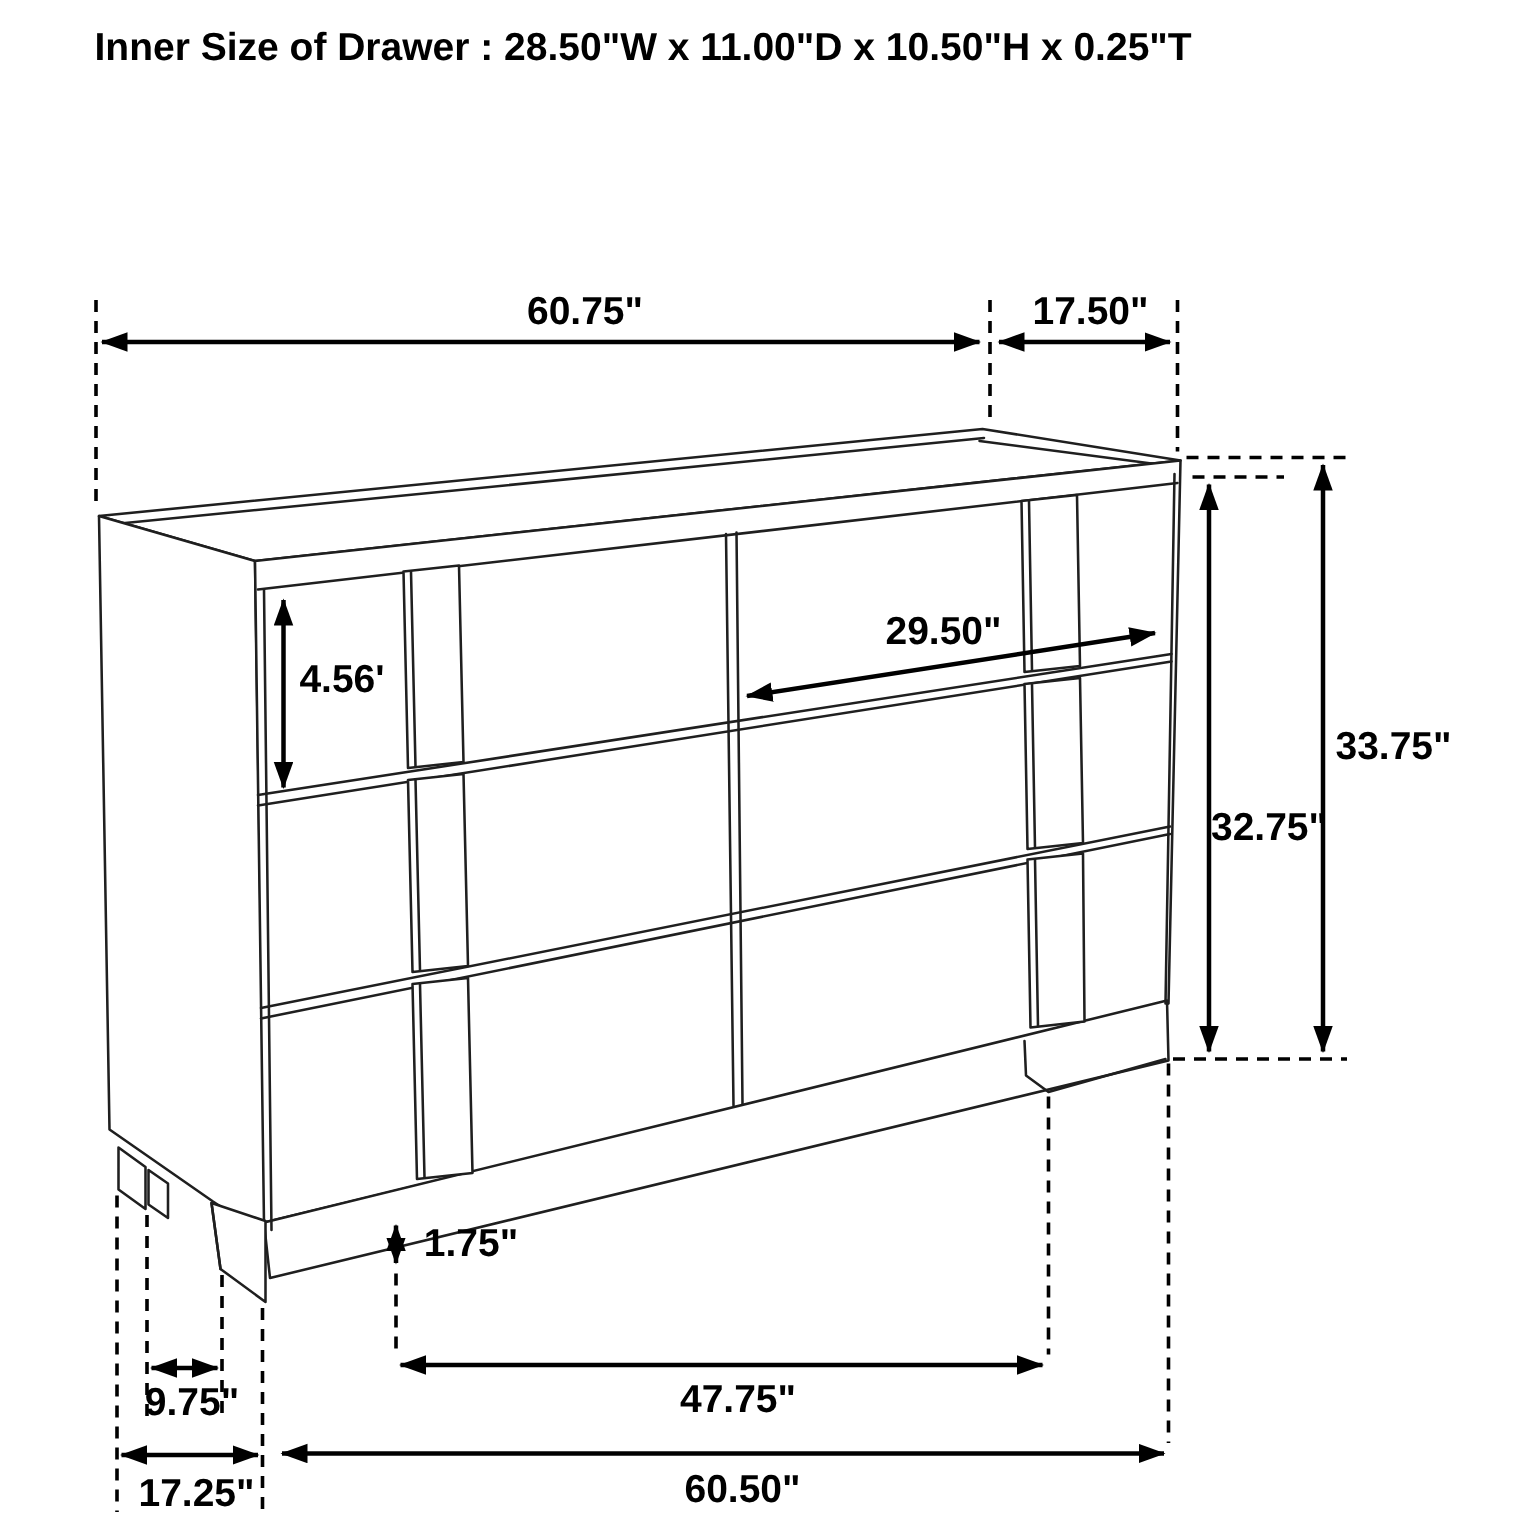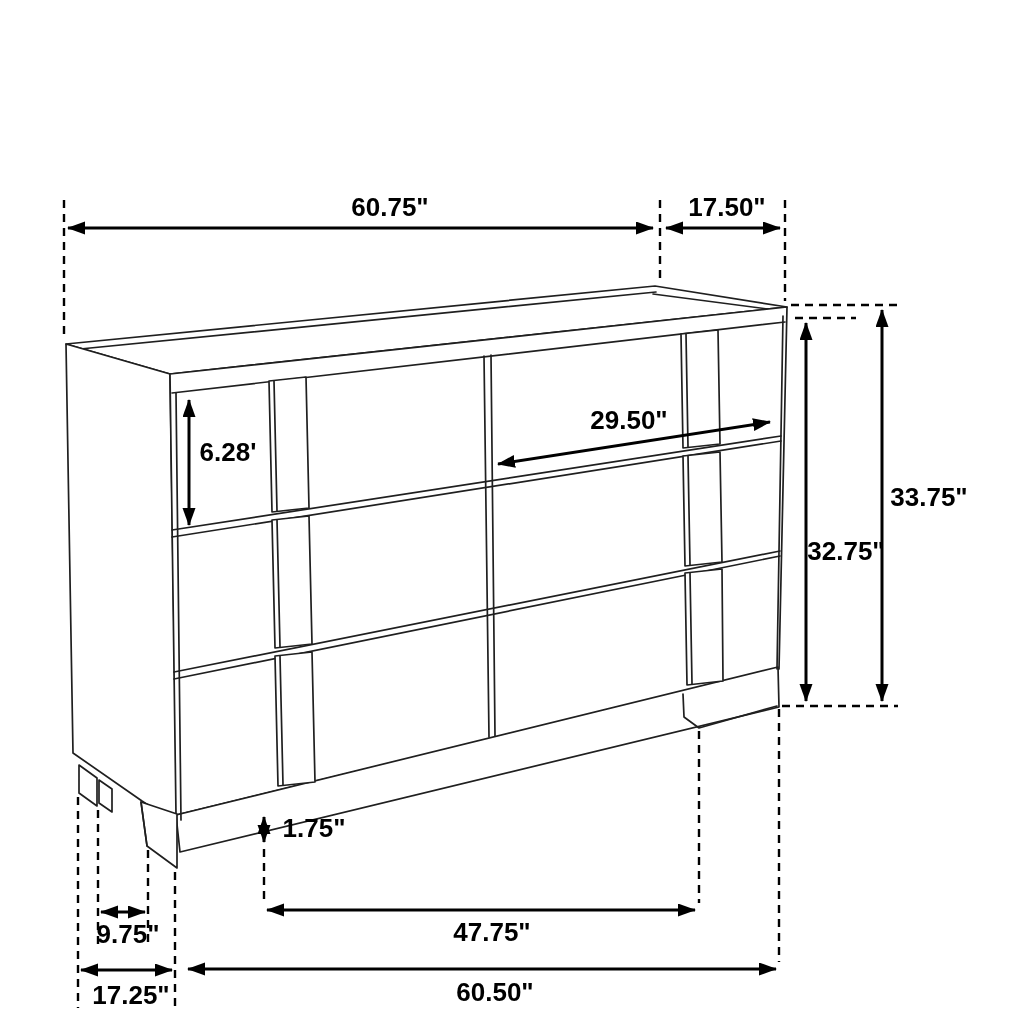--- a/index.html
+++ b/index.html
@@ -32,20 +32,21 @@
   .artf{stroke:#1f1f1f;stroke-width:1.7;fill:#ffffff;stroke-linejoin:round;}
   .shade{fill:#f4f4f4;stroke:none;}
   .dimline{stroke:#000;stroke-width:3;fill:none;}
   .dash{stroke:#000;stroke-width:2.4;fill:none;stroke-dasharray:8 6;}
 </style>
 </head>
 <body>
 
 <div class="canvas">
 
+  <div class="page-title">Inner Size of Drawer : 28.50"W x 11.00"D x 10.50"H x 0.25"T</div>
 
   <svg width="1024" height="1024" viewBox="0 0 1024 1024" aria-hidden="true">
     <defs>
       <marker id="ah" markerUnits="userSpaceOnUse" markerWidth="20" markerHeight="15" refX="17" refY="6.5" orient="auto-start-reverse">
         <path d="M0,0 L18,6.5 L0,13 Z" fill="#000"></path>
       </marker>
     </defs>
 
     <g>
 
@@ -128,21 +129,21 @@
       <line class="dimline" x1="264" y1="817" x2="264" y2="842" marker-start="url(#ah)" marker-end="url(#ah)"></line>
       <line class="dimline" x1="267" y1="910" x2="695" y2="910" marker-start="url(#ah)" marker-end="url(#ah)"></line>
       <line class="dimline" x1="101" y1="912" x2="145" y2="912" marker-start="url(#ah)" marker-end="url(#ah)"></line>
       <line class="dimline" x1="81" y1="970" x2="172" y2="970" marker-start="url(#ah)" marker-end="url(#ah)"></line>
       <line class="dimline" x1="188" y1="969" x2="776" y2="969" marker-start="url(#ah)" marker-end="url(#ah)"></line>
     </g>
   </svg>
 
   <div class="dim" style="left:390px;top:207px;">60.75"</div>
   <div class="dim" style="left:727px;top:207px;">17.50"</div>
-  <div class="dim" style="left:228px;top:452px;">6.28'</div>
+  <div class="dim" style="left:228px;top:452px;">4.56'</div>
   <div class="dim" style="left:629px;top:420px;">29.50"</div>
   <div class="dim" style="left:929px;top:497px;">33.75"</div>
   <div class="dim" style="left:846px;top:551px;">32.75"</div>
   <div class="dim" style="left:314px;top:828px;">1.75"</div>
   <div class="dim" style="left:492px;top:932px;">47.75"</div>
   <div class="dim" style="left:128px;top:934px;">9.75"</div>
   <div class="dim" style="left:131px;top:995px;">17.25"</div>
   <div class="dim" style="left:495px;top:992px;">60.50"</div>
 
 </div>

